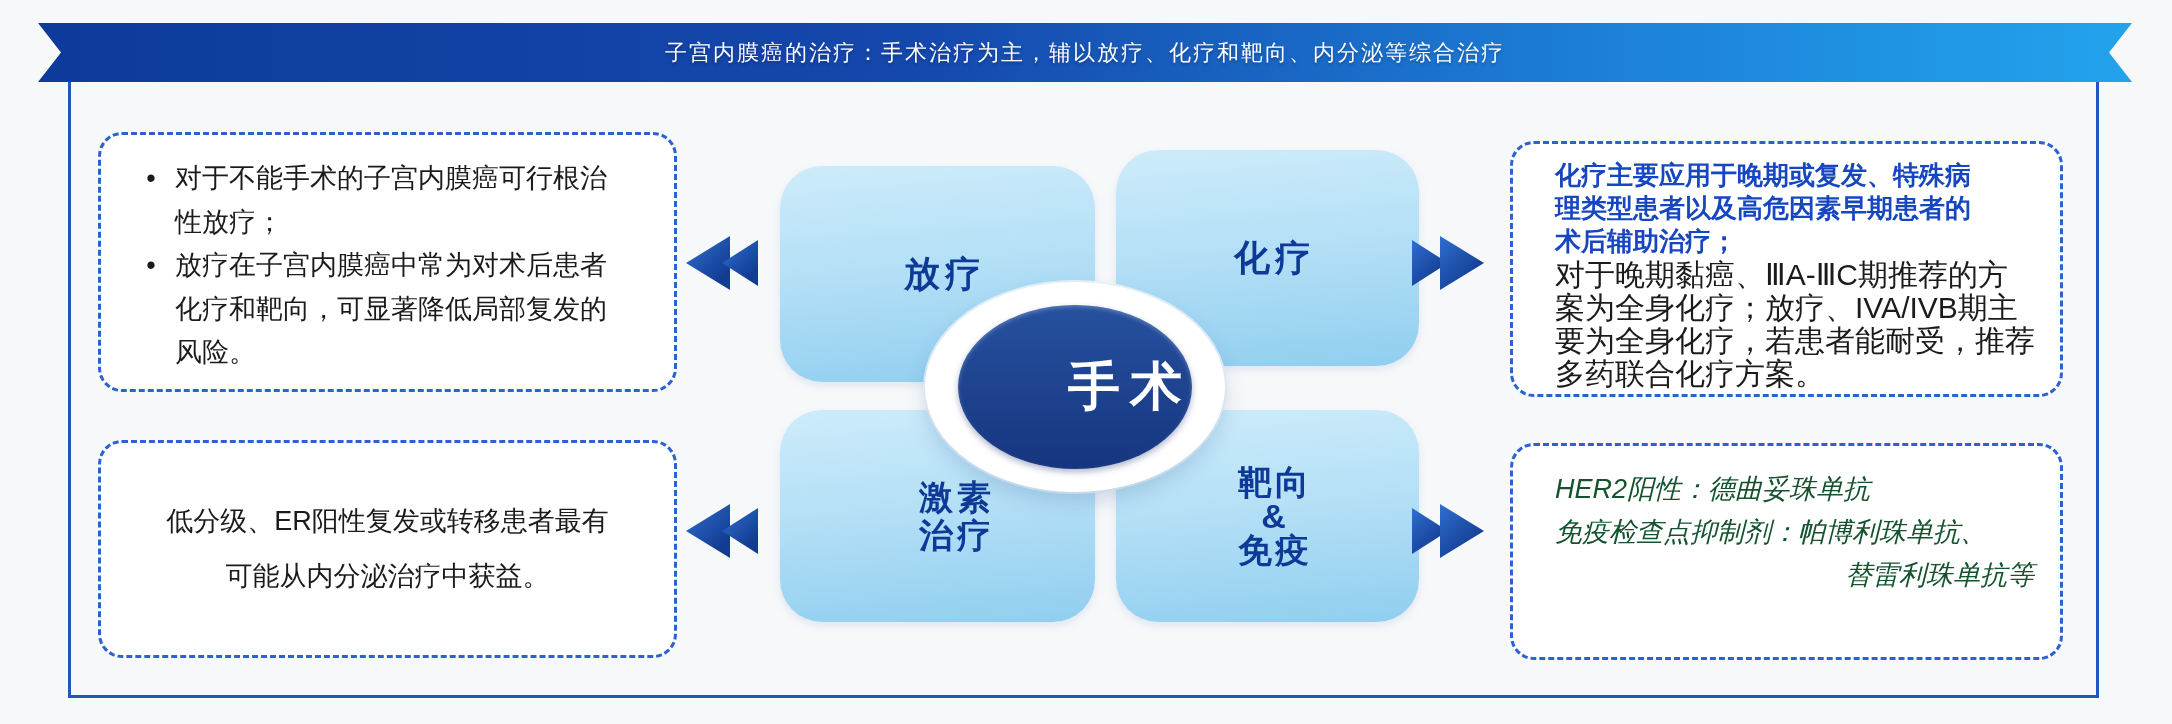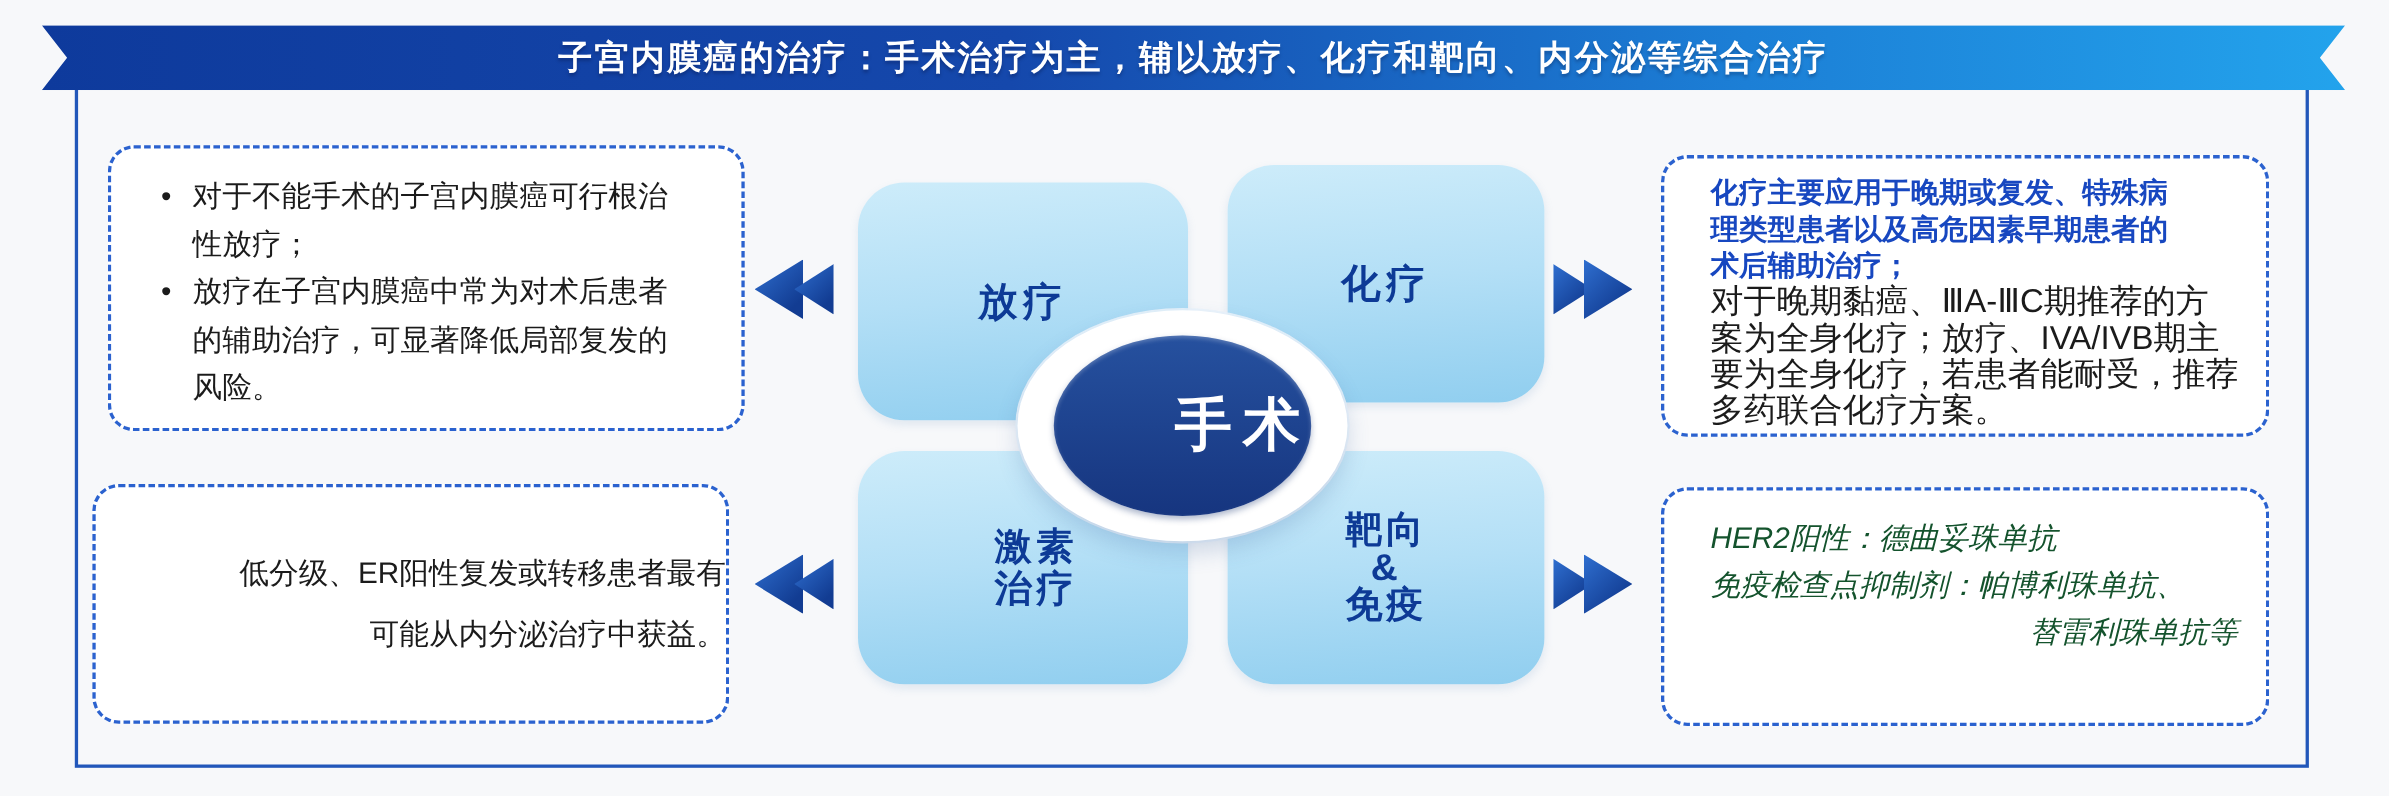--- a/index.html
+++ b/index.html
@@ -14,46 +14,47 @@
     border:3px solid #2257ba;box-sizing:border-box;background:transparent;
   }
   
   .banner{
     position:absolute;left:38px;top:23px;width:2094px;height:59px;z-index:10;
     background:linear-gradient(90deg,#0e3a9c 0%,#1548ac 42%,#1c7fd6 74%,#23a3ec 100%);
     clip-path:polygon(0 0,100% 0,calc(100% - 23px) 50%,100% 100%,0 100%,23px 50%);
     display:flex;align-items:center;justify-content:center;
   }
   .banner-title{
-    color:#ffffff;font-size:31px;font-weight:bold;letter-spacing:2px;
+    color:#ffffff;font-size:22px;font-weight:normal;letter-spacing:2px;
     text-shadow:0 2px 3px rgba(0,0,30,.25);
   }
   
   .dashed-box{
     position:absolute;border:3px dashed #2b62cf;border-radius:24px;
     background:#ffffff;box-sizing:border-box;z-index:2;
   }
   #box-radio{left:98px;top:132px;width:579px;height:260px;padding:22px 18px 0 26px;}
-  #box-hormone{left:84px;top:440px;width:579px;height:218px;display:flex;flex-direction:column;justify-content:center;align-items:flex-end;text-align:center;}
+  #box-hormone{left:98px;top:440px;width:579px;height:218px;display:flex;flex-direction:column;justify-content:center;align-items:center;text-align:center;}
   #box-chemo{left:1510px;top:141px;width:553px;height:256px;padding:15px 18px 0 42px;}
   #box-target{left:1510px;top:443px;width:553px;height:217px;padding:22px 26px 0 42px;}
   .note-line{display:flex;font-size:27px;line-height:43.5px;color:#1b1b1b;}
   .note-line .bullet{width:48px;flex:0 0 48px;text-align:center;color:#1b1b1b;}
   .hl-line{font-size:26px;line-height:33px;color:#1747c0;font-weight:bold;}
   .body-line{font-size:30px;line-height:33px;color:#1b1b1b;}
   .center-line{font-size:27px;line-height:55px;color:#1b1b1b;}
   .target-line{font-size:27px;line-height:43px;color:#14532d;font-style:italic;}
   .target-line.align-right{text-align:right;}
   
   .quad{
     position:absolute;border-radius:42px;z-index:3;
     background:linear-gradient(175deg,#cdecfa 0%,#b3dff6 48%,#90ceef 100%);
     display:flex;flex-direction:column;align-items:center;justify-content:center;
     color:#0d3a96;font-weight:bold;text-align:left;
     box-shadow:0 4px 8px rgba(120,160,200,.18);
+    padding-left:15px;
   }
   #quad-radio{left:780px;top:166px;width:300px;height:216px;font-size:36px;letter-spacing:5px;}
   #quad-chemo{left:1116px;top:150px;width:288px;height:216px;font-size:36px;letter-spacing:5px;}
   #quad-hormone{left:780px;top:410px;width:300px;height:212px;font-size:34px;letter-spacing:4px;}
   #quad-hormone .ql{line-height:38px;margin-left:24px;}
   #quad-target{left:1116px;top:410px;width:288px;height:212px;font-size:34px;letter-spacing:3px;}
   #quad-target .ql{line-height:34px;}
   
   .ring{
     position:absolute;left:925px;top:282px;width:300px;height:210px;border-radius:50%;
@@ -98,21 +99,21 @@
   <div class="note-line">
     <span class="bullet"></span>
     <span>性放疗；</span>
   </div>
   <div class="note-line">
     <span class="bullet">•</span>
     <span>放疗在子宫内膜癌中常为对术后患者</span>
   </div>
   <div class="note-line">
     <span class="bullet"></span>
-    <span>的辅助治疗，可显著降低局部复发的</span>
+    <span>化疗和靶向，可显著降低局部复发的</span>
   </div>
   <div class="note-line">
     <span class="bullet"></span>
     <span>风险。</span>
   </div>
 </div>
 
 <div class="dashed-box" id="box-hormone">
   <div class="center-line">低分级、ER阳性复发或转移患者最有</div>
   <div class="center-line">可能从内分泌治疗中获益。</div>

